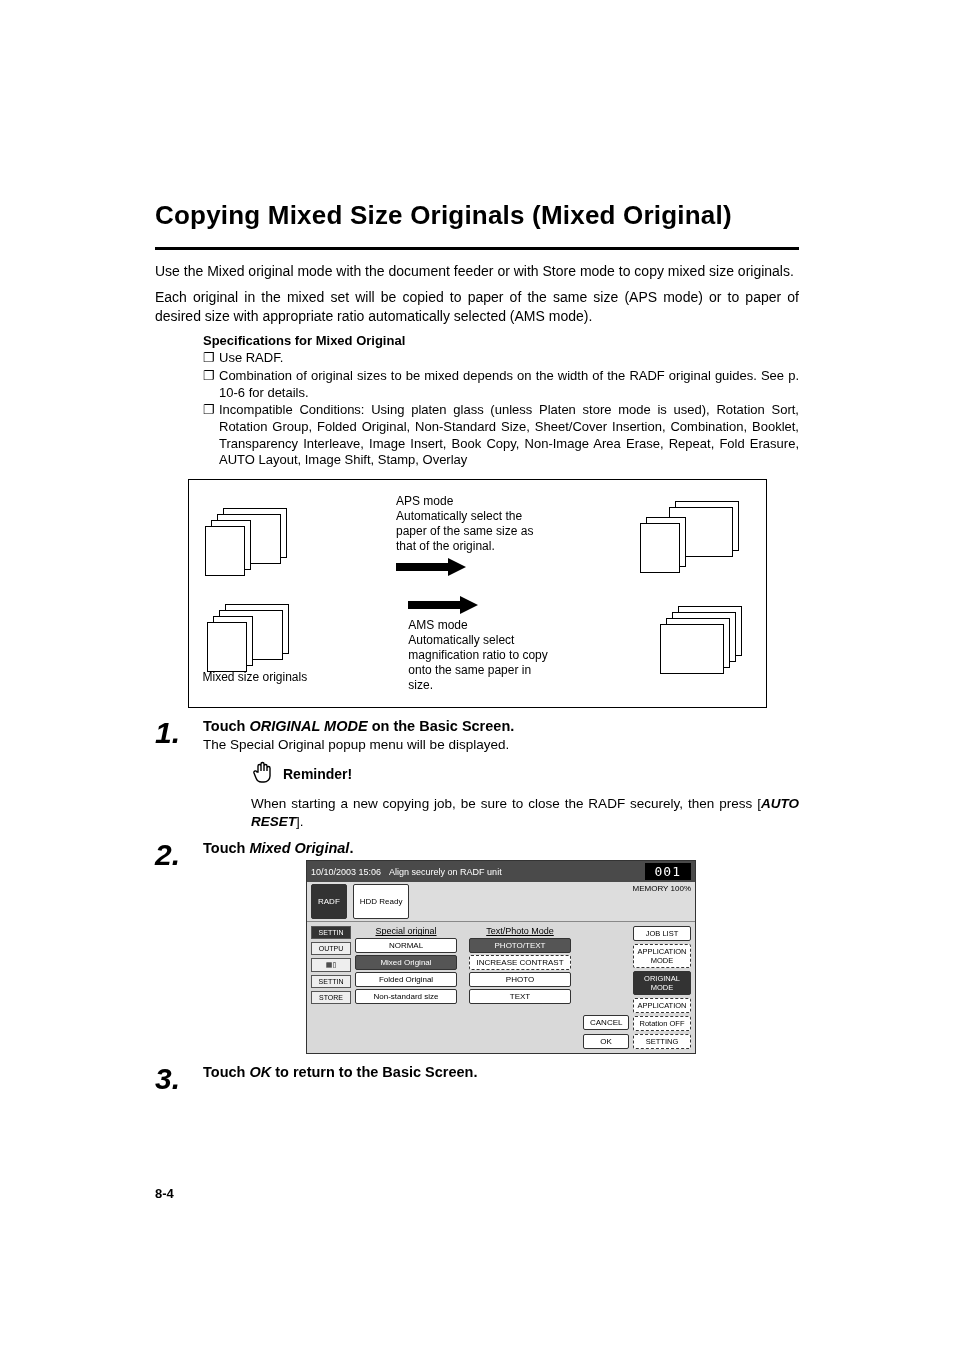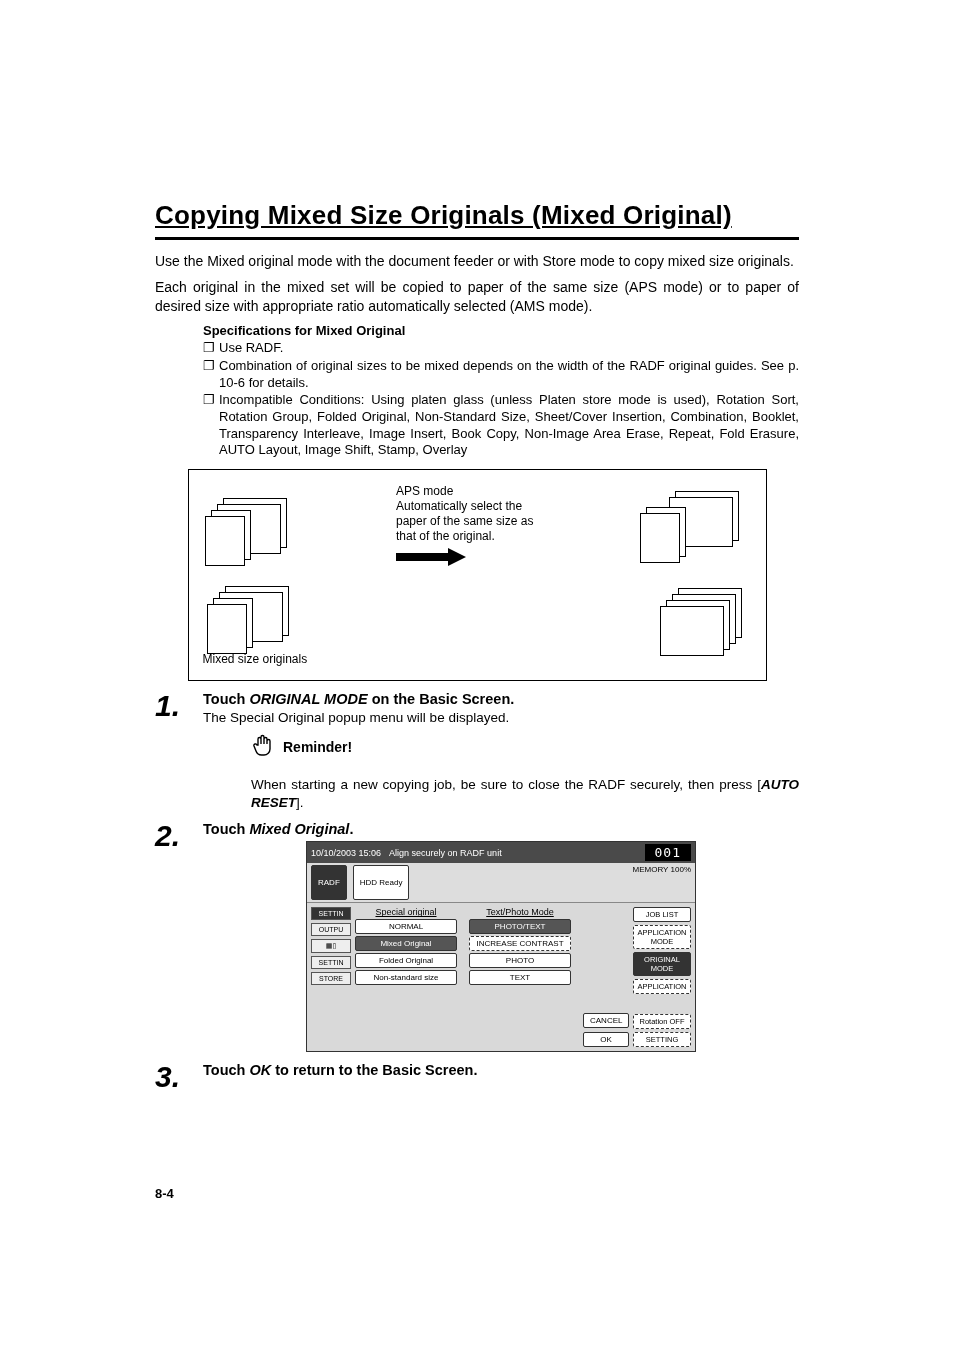--- a/index.html
+++ b/index.html
@@ -8,23 +8,22 @@
   height: 1351px;
   background: #fff;
   font-family: Arial, Helvetica, sans-serif;
   color: #000;
   position: relative;
   padding: 200px 155px 0 155px;
 }
 .heading {
   font-size: 26px;
   font-weight: bold;
-  margin-bottom: 6px;
+  margin-bottom: 16px;
   letter-spacing: 0.2px;
-  text-decoration: underline;
 }
 .rule {
   height: 3px;
   background: #000;
   margin-bottom: 12px;
 }
 .intro {
   font-size: 14px;
   line-height: 1.32;
   margin-bottom: 8px;
@@ -114,21 +113,21 @@
   line-height: 1.3;
 }
 .reminder-block {
   margin-left: 96px;
   margin-top: 6px;
 }
 .reminder-head {
   display: flex;
   align-items: center;
   gap: 6px;
-  margin-bottom: 14px;
+  margin-bottom: 6px;
 }
 .reminder-label {
   font-size: 14px;
   font-weight: bold;
 }
 .reminder-text {
   font-size: 13.5px;
   line-height: 1.3;
   text-align: justify;
 }
@@ -217,21 +216,21 @@
   font-size: 8px;
   text-align: center;
   border-radius: 2px;
 }
 .ui-btn.selected { background: #555; color: #fff; }
 .ui-btn.dashed { border-style: dashed; }
 .ui-right {
   width: 58px;
   display: flex;
   flex-direction: column;
-  gap: 20px;
+  gap: 3px;
   justify-content: space-between;
 }
 .ui-right-top, .ui-right-bot {
   display: flex;
   flex-direction: column;
   gap: 3px;
 }
 .ui-rbtn {
   border: 1px solid #333;
   background: #fff;
@@ -308,20 +307,29 @@
 
   <div class="diagram-pair" style="margin-bottom:0">
     <div style="display:flex;flex-direction:column;align-items:center;gap:4px">
       <div class="paper-stack">
         <div class="sheet" style="width:64px;height:50px;left:20px;top:4px"></div>
         <div class="sheet" style="width:64px;height:50px;left:14px;top:10px"></div>
         <div class="sheet" style="width:40px;height:50px;left:8px;top:16px"></div>
         <div class="sheet" style="width:40px;height:50px;left:2px;top:22px"></div>
       </div>
       <div class="labelbox">Mixed size originals</div>
+    </div>
+    <div class="diagram-mid">
+      <div class="arrow-right" style="align-self:flex-start">
+        <svg width="70" height="18">
+            <polygon points="0,5 52,5 52,0 70,9 52,18 52,13 0,13" fill="#000"></polygon>
+          </svg>
+      </div>
+      <div class="diagram-label">AMS mode</div>
+      <div class="diagram-label">Automatically select magnification ratio to copy onto the same paper in size.</div>
     </div>
     <div class="paper-stack" style="width:92px;height:72px">
       <div class="sheet" style="width:64px;height:50px;left:18px;top:0"></div>
       <div class="sheet" style="width:64px;height:50px;left:12px;top:6px"></div>
       <div class="sheet" style="width:64px;height:50px;left:6px;top:12px"></div>
       <div class="sheet" style="width:64px;height:50px;left:0;top:18px"></div>
     </div>
   </div>
 </div>
 

